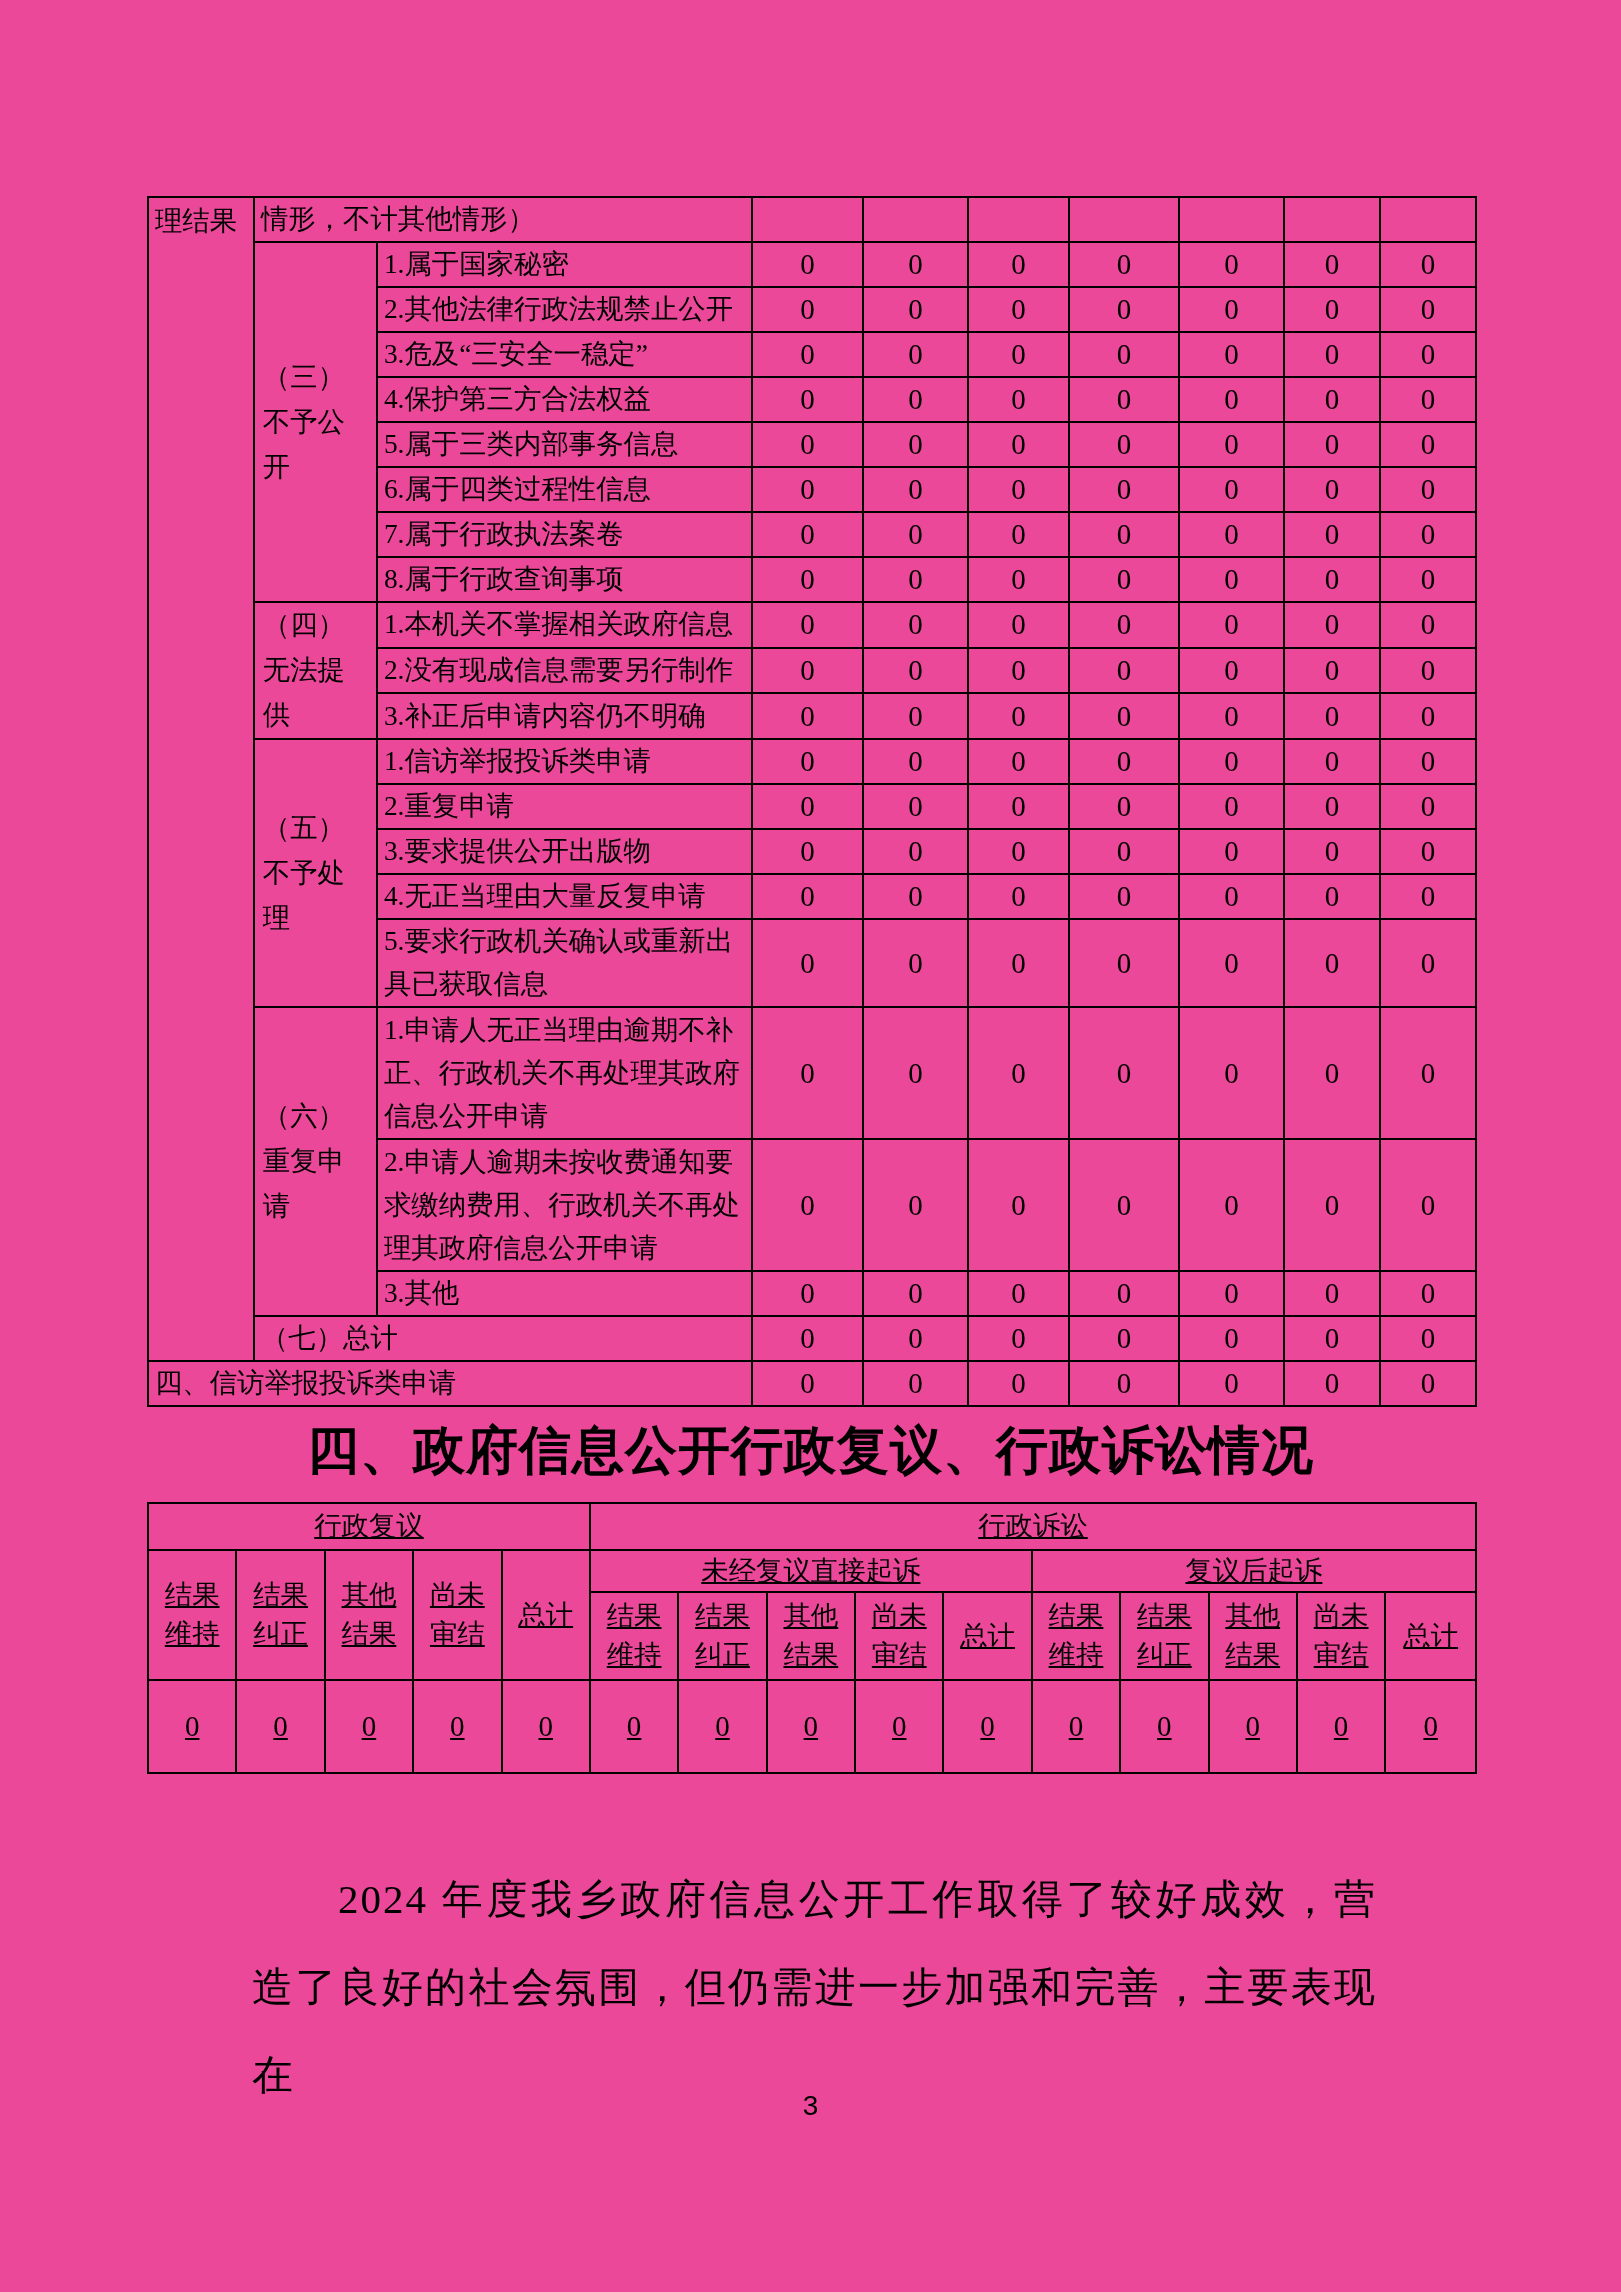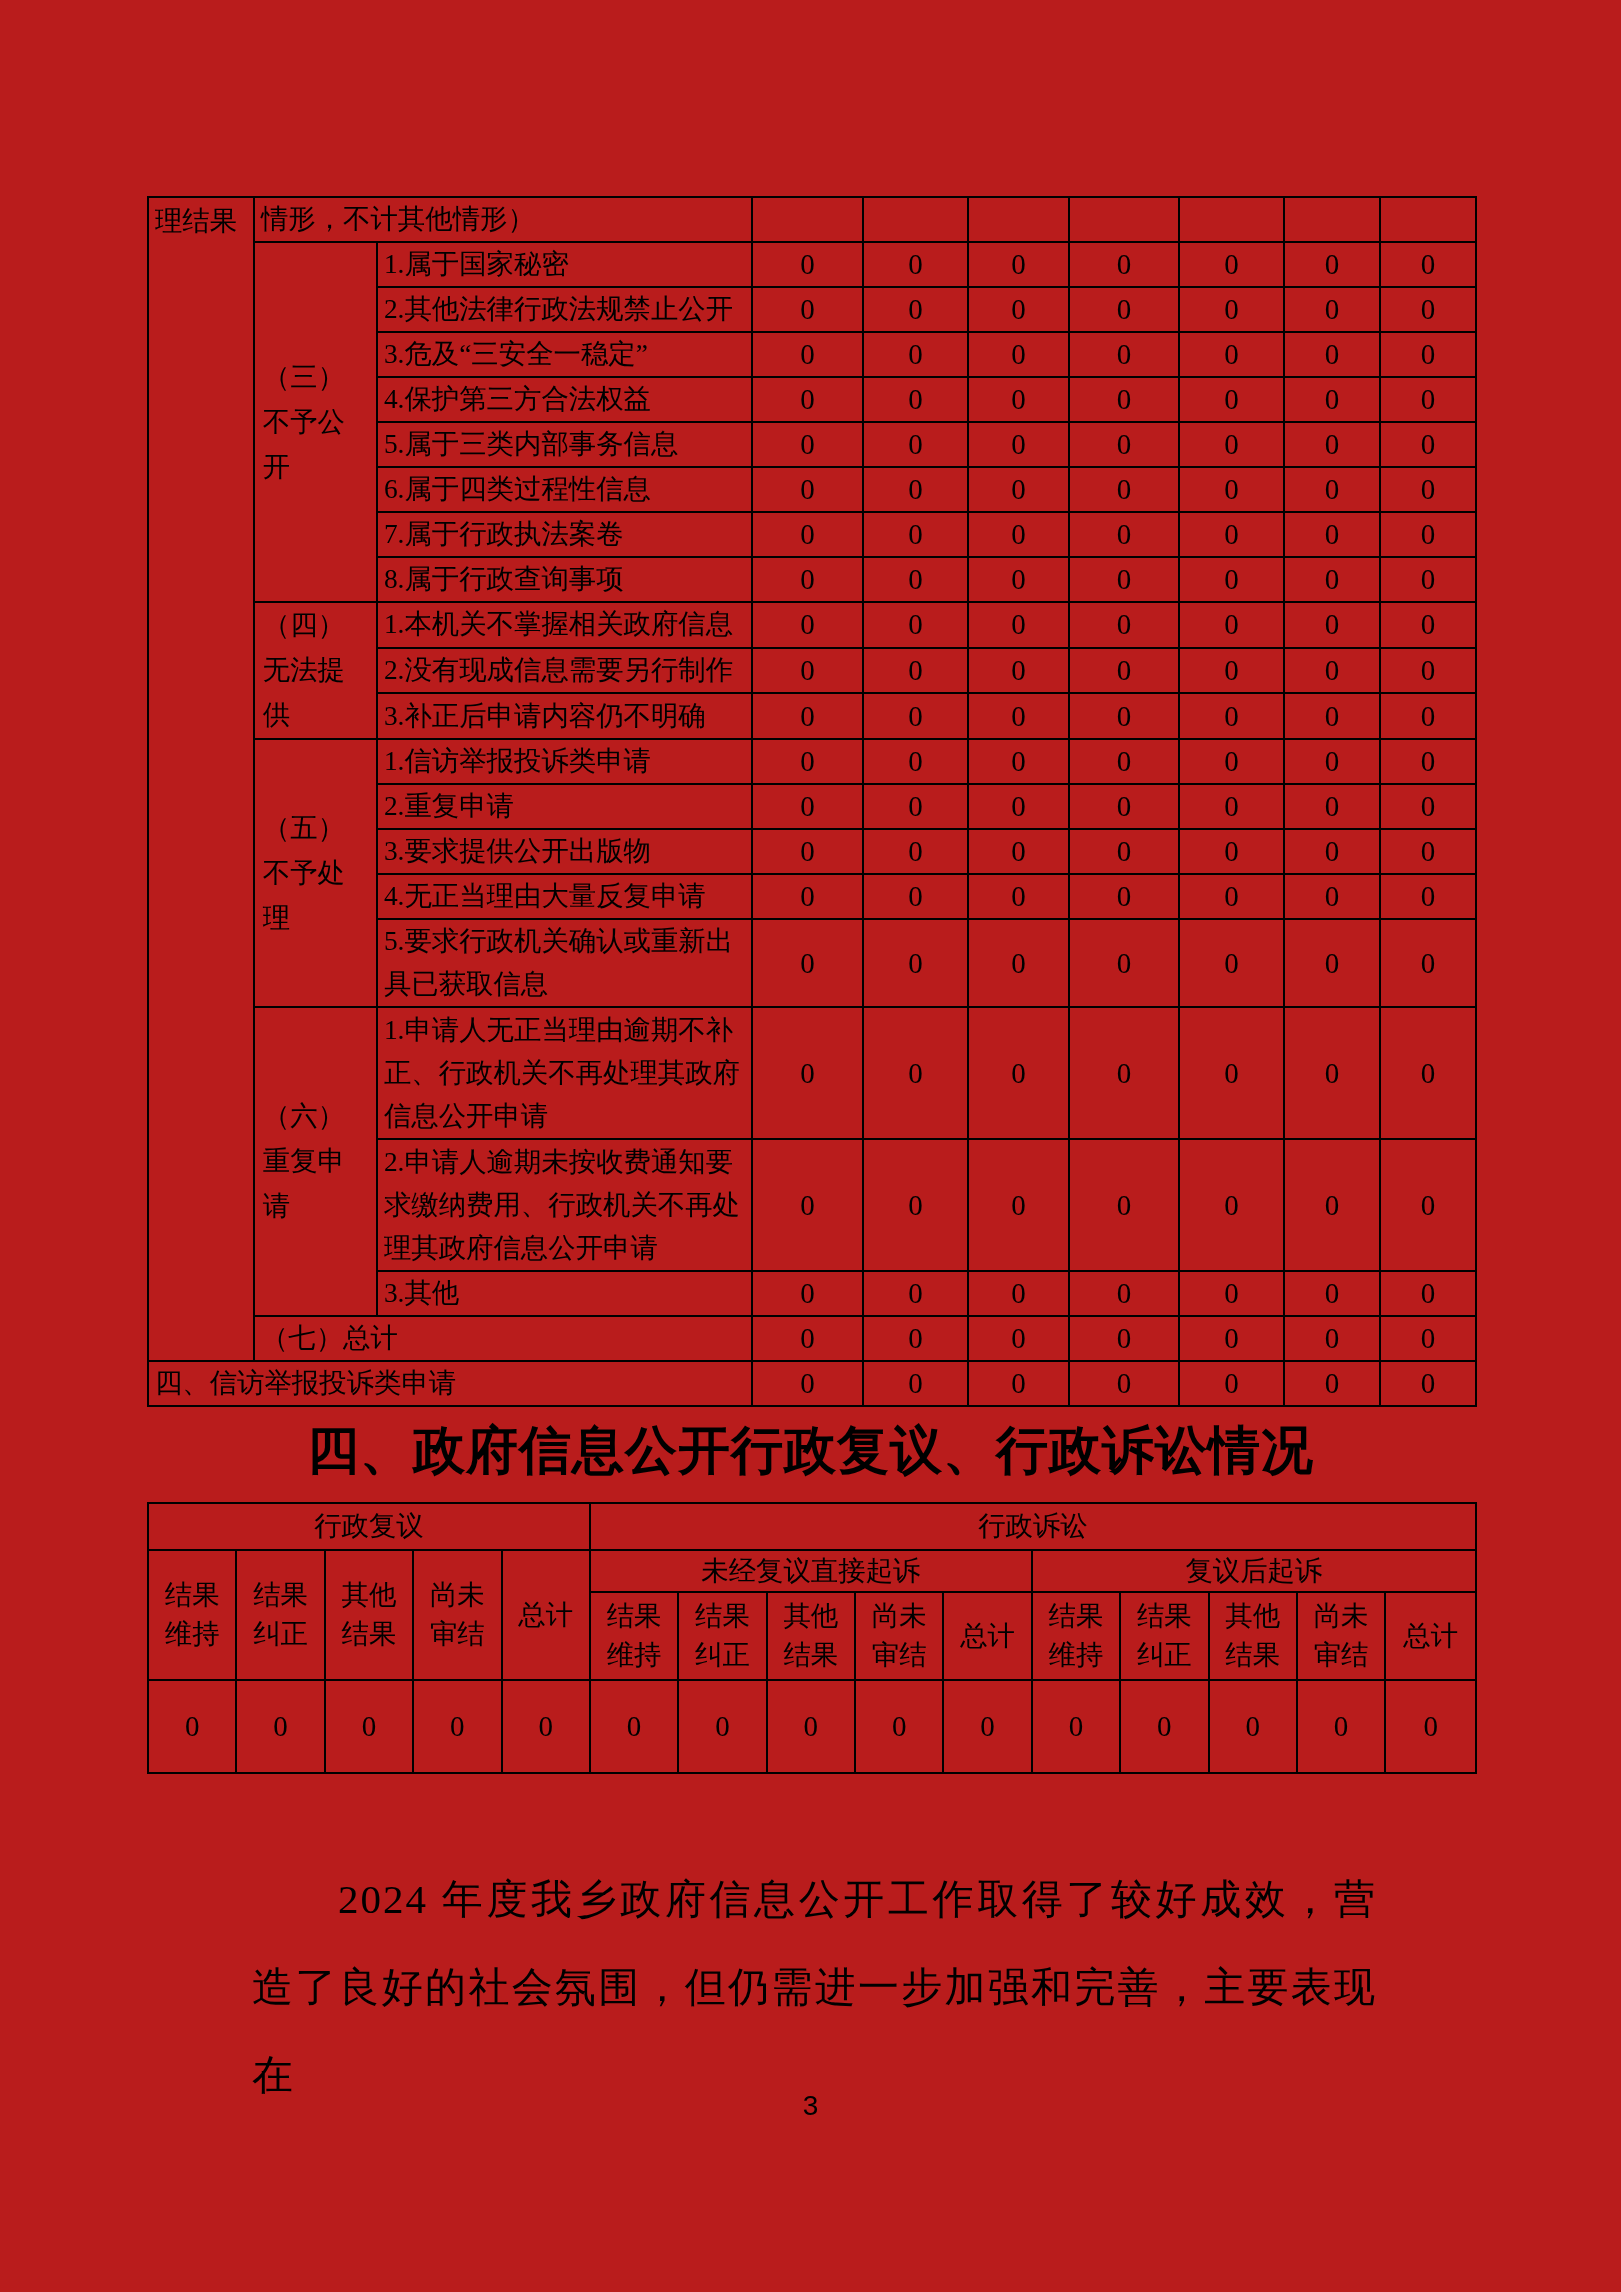--- a/index.html
+++ b/index.html
@@ -1,17 +1,17 @@
 <!DOCTYPE html>
 <html><head>
 <meta charset="utf-8">
 <style>
   html,body { margin:0; padding:0; background:#ffffff; }
   .page {
-    position:relative; width:1621px; height:2293px; background:#b91c1c;
+    position:relative; width:1621px; height:2293px; background:#ec4899;
     font-family:"Liberation Serif","DejaVu Serif",serif; color:#000;
     overflow:hidden;
   }
   table { border-collapse:collapse; table-layout:fixed; position:absolute; }
 
   
   .t1 { left:147px; top:196px; width:1329px; }
   .t1 td {
     border:2px solid #000; font-size:27.4px; padding:0 5.9px;
     vertical-align:middle; overflow:hidden;
@@ -30,21 +30,21 @@
     font-family:"Liberation Sans","DejaVu Sans",sans-serif; font-weight:bold;
     font-size:52px; line-height:55px; letter-spacing:1px;
   }
   .h5 {
     position:absolute; left:333px; top:1794px;
     font-family:"Liberation Sans","DejaVu Sans",sans-serif; font-weight:bold;
     font-size:43px; line-height:55px; letter-spacing:1px;
   }
 
   
-  .t2 { left:147px; top:1502px; width:1330px; border:2.9px solid #000; }
+  .t2 { left:147px; top:1502px; width:1330px; border:2.9px solid #000;text-decoration:underline; }
   .t2 th, .t2 td {
     border:2px solid #000; font-weight:normal; font-size:27.4px;
     text-align:center; vertical-align:middle; line-height:39px; padding:0 3.9px;
     overflow:hidden;
   }
   .t2 td.val { font-size:29px; }
   .br3 { border-right-width:2.9px !important; }
   .bb3 { border-bottom-width:2.9px !important; }
   tr.ra { height:47px; }
   tr.rb { height:42px; }

